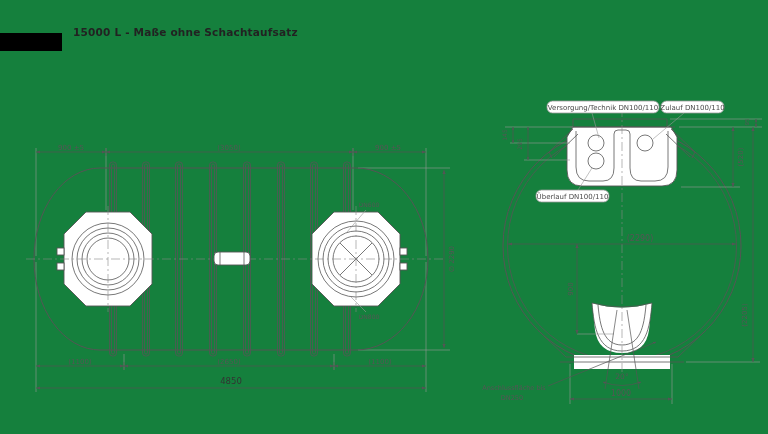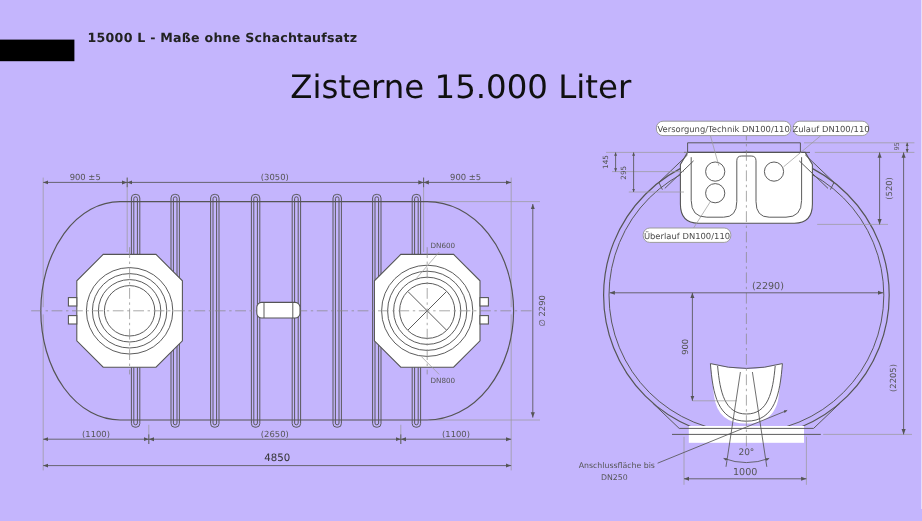--- a/index.html
+++ b/index.html
@@ -1,16 +1,16 @@
 <!DOCTYPE html>
 <html><head>
 <meta charset="utf-8">
 <style>
   html,body{margin:0;padding:0;background:#ffffff;}
-  .page{position:relative;width:768px;height:434px;background:#c4b5fd;overflow:hidden;
+  .page{position:relative;width:768px;height:434px;background:#15803d;overflow:hidden;
         font-family:"DejaVu Sans","Liberation Sans",sans-serif;}
   .logo-mark{position:absolute;left:0;top:33px;width:62px;height:18px;background:#000;}
   .header-note{position:absolute;left:73px;top:26px;font-size:10.5px;font-weight:bold;color:#222;
                letter-spacing:.2px;}
   .title{position:absolute;left:0;top:58px;width:768px;text-align:center;font-size:27px;color:#101010;}
   svg{position:absolute;}
   svg text{font-family:"DejaVu Sans","Liberation Sans",sans-serif;fill:#555;}
   .dimtxt{font-size:7px;}
   .dimtxt-b{font-size:8.5px;fill:#333;}
   .lbltxt{font-size:7px;fill:#4a4a4a;}
@@ -25,21 +25,20 @@
   .whn{fill:#fff;stroke:none;}
   .box{fill:#fff;stroke:#999;stroke-width:.8;}
 </style>
 </head>
 <body>
 
 <div class="page">
 
   <div class="logo-mark"></div>
   <div class="header-note">15000 L - Maße ohne Schachtaufsatz</div>
-  <div class="title">Zisterne 15.000 Liter</div>
 
   <svg style="left:20px;top:130px" width="450" height="282" viewBox="20 130 450 282">
     <defs>
       <marker id="arr" viewBox="0 0 10 10" refX="9" refY="5" markerWidth="7" markerHeight="7" orient="auto-start-reverse">
         <path d="M0,1.5 L9,5 L0,8.5 Z" fill="#555"></path>
       </marker>
       <marker id="arrs" viewBox="0 0 10 10" refX="9" refY="5" markerWidth="4.5" markerHeight="4.5" orient="auto-start-reverse">
         <path d="M0,1 L9,5 L0,9 Z" fill="#555"></path>
       </marker>
     </defs>

